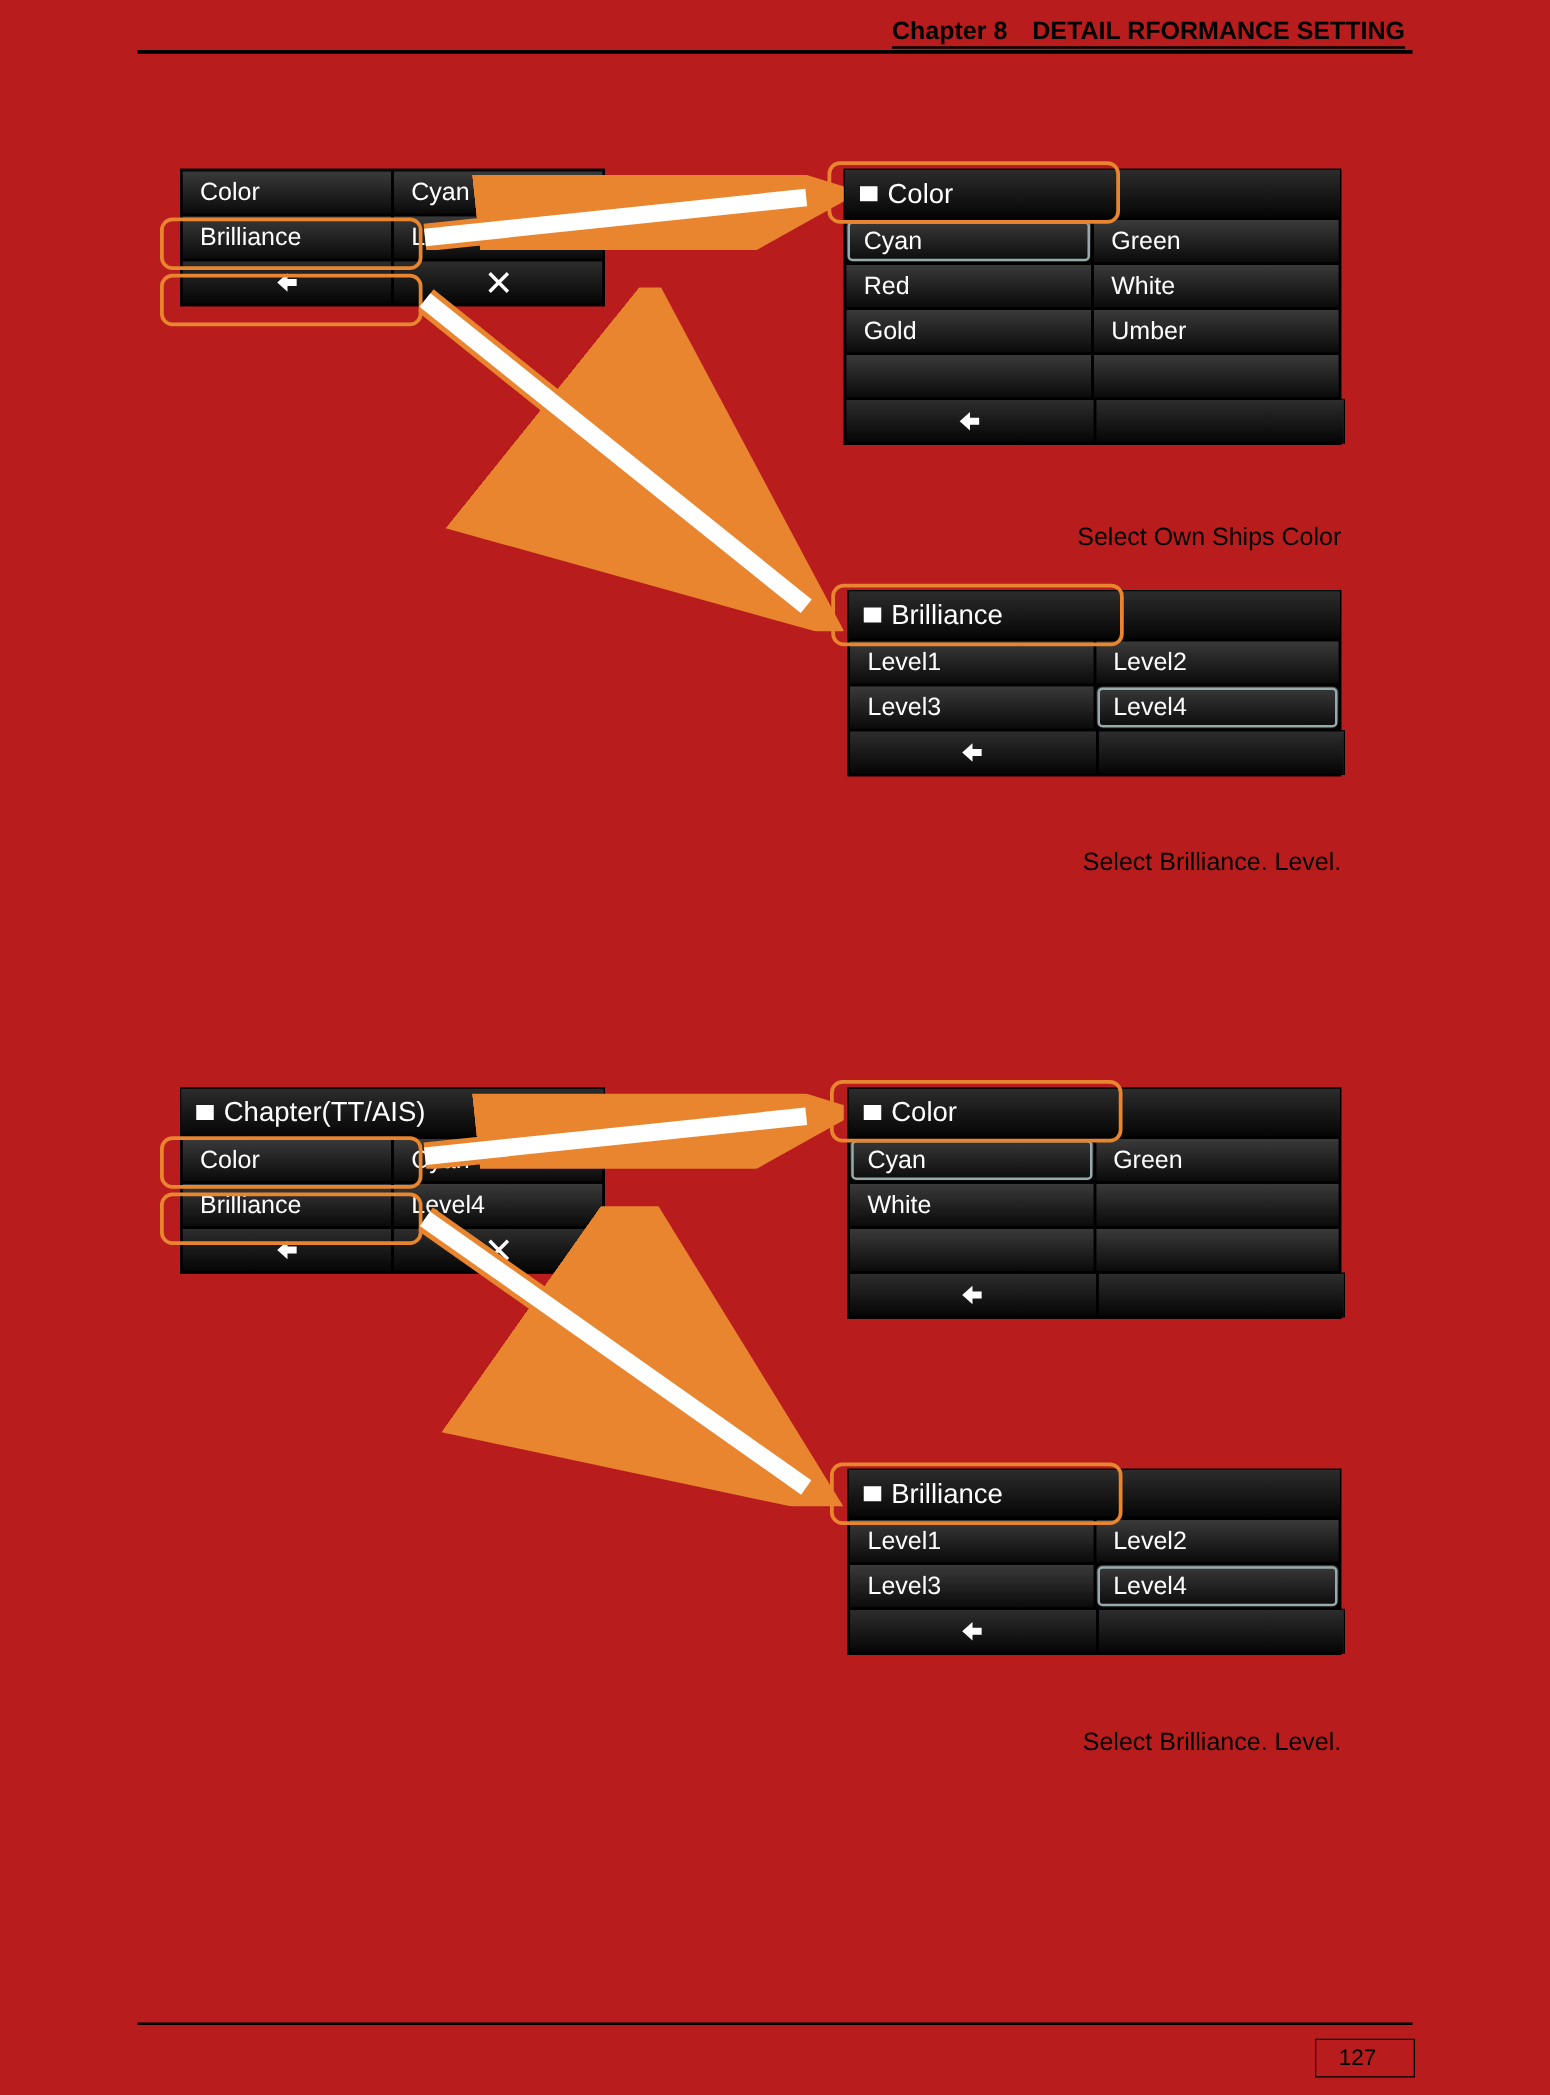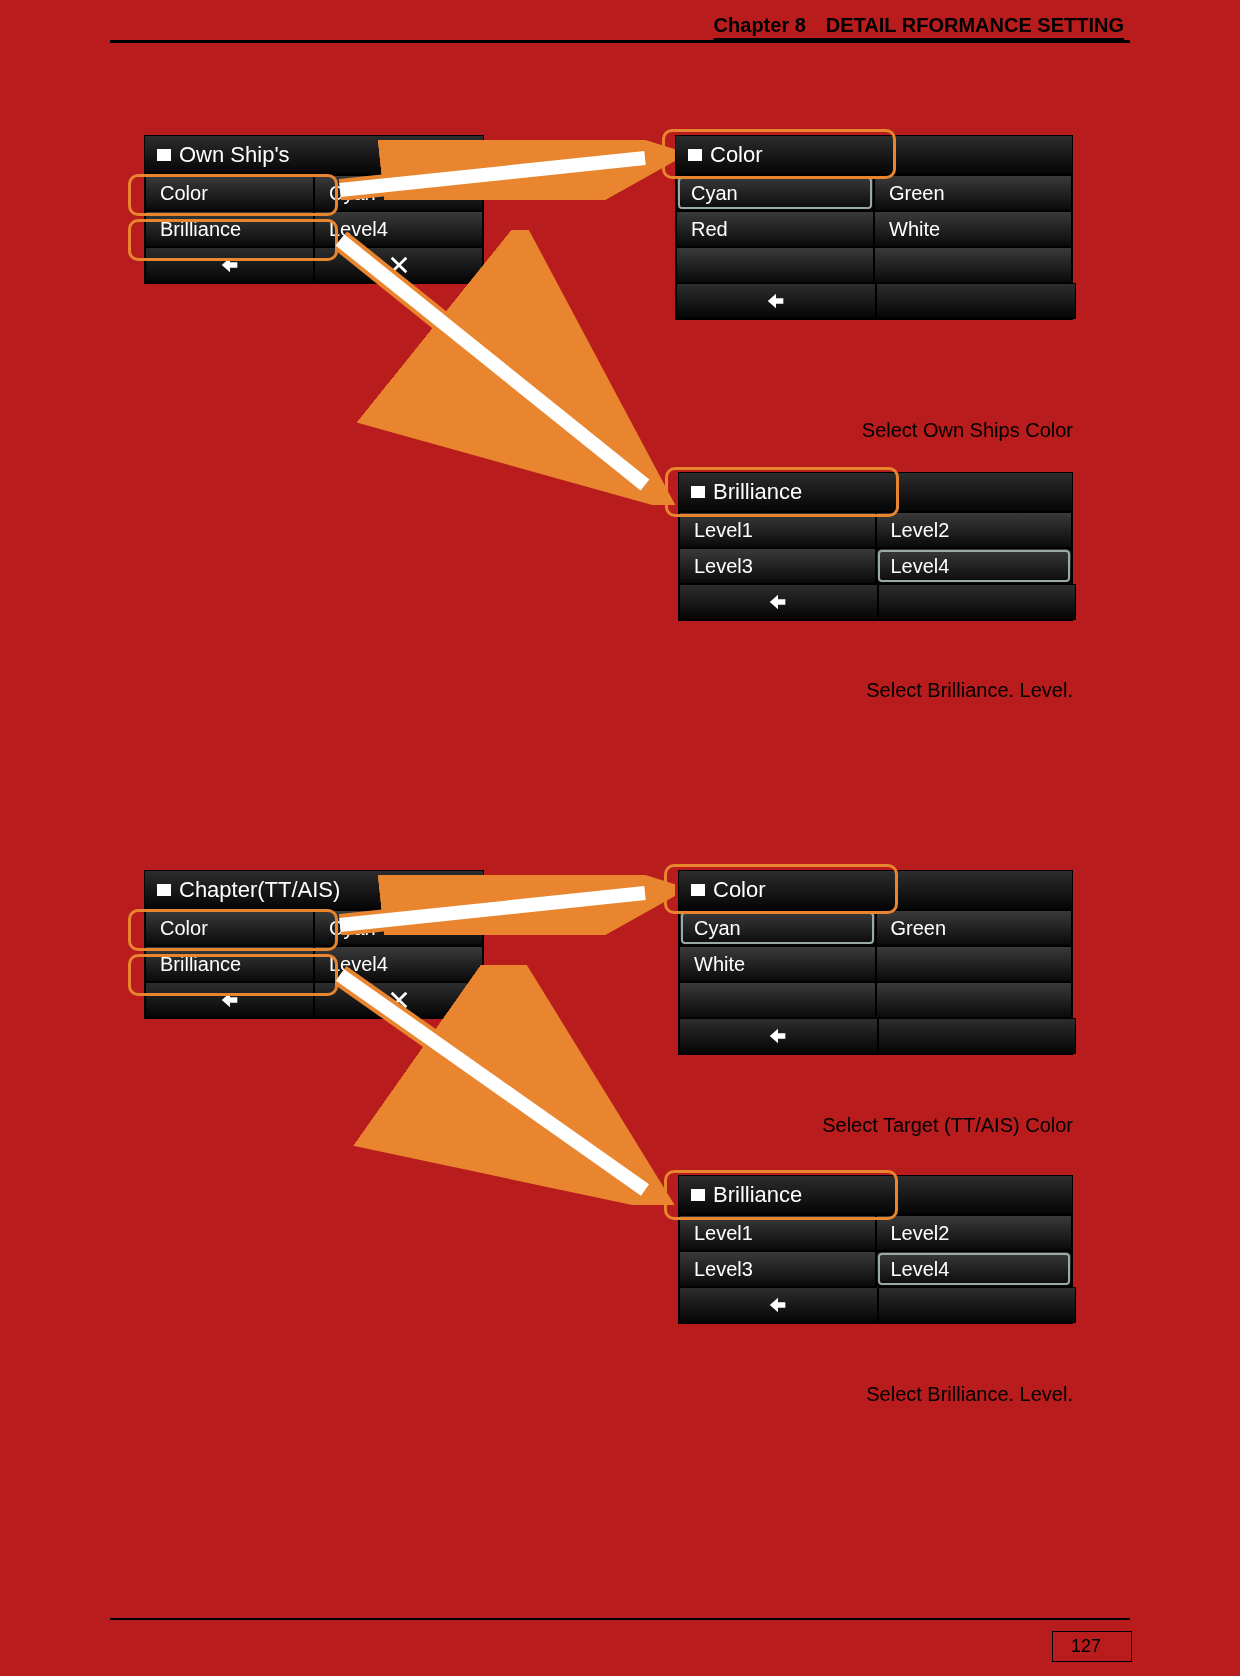--- a/index.html
+++ b/index.html
@@ -140,24 +140,20 @@
 </style>
 </head>
 <body>
 
 <div class="page">
 
   <div class="header-text">Chapter 8 DETAIL RFORMANCE SETTING</div>
   <div class="header-line"></div>
 
   <div class="menu" style="left:144px; top:135px; width:340px;">
-    <div class="menu-title">
-      <span class="flag"></span>
-      <span>Own Ship's</span>
-    </div>
     <div class="row2">
       <div class="cell">Color</div>
       <div class="cell">Cyan</div>
     </div>
     <div class="row2">
       <div class="cell">Brilliance</div>
       <div class="cell">Level4</div>
     </div>
     <div class="bottom-bar">
       <div class="bbtn">
@@ -182,20 +178,24 @@
     </div>
     <div class="row2">
       <div class="cell selected">Cyan</div>
       <div class="cell">Green</div>
     </div>
     <div class="row2">
       <div class="cell">Red</div>
       <div class="cell">White</div>
     </div>
     <div class="row2">
+      <div class="cell">Gold</div>
+      <div class="cell">Umber</div>
+    </div>
+    <div class="row2">
       <div class="cell empty">.</div>
       <div class="cell empty">.</div>
     </div>
     <div class="bottom-bar">
       <div class="bbtn" style="flex:0 0 50%;">
         <svg viewBox="0 0 24 24">
             <path d="M12 4v5h8v6h-8v5l-9-8z"></path>
           </svg>
       </div>
       <div class="bbtn" style="flex:0 0 50%; color:transparent;">.</div>
@@ -278,21 +278,20 @@
     <div class="bottom-bar">
       <div class="bbtn" style="flex:0 0 50%;">
         <svg viewBox="0 0 24 24">
             <path d="M12 4v5h8v6h-8v5l-9-8z"></path>
           </svg>
       </div>
       <div class="bbtn" style="flex:0 0 50%; color:transparent;">.</div>
     </div>
   </div>
   <div class="hl" style="left:664px; top:864px; width:234px; height:50px;"></div>
-  <div class="caption" style="left:678px; top:1114px; width:395px;">Select Target (TT/AIS) Color</div>
 
   <div class="menu" style="left:678px; top:1175px; width:395px;">
     <div class="menu-title">
       <span class="flag"></span>
       <span>Brilliance</span>
     </div>
     <div class="row2">
       <div class="cell">Level1</div>
       <div class="cell">Level2</div>
     </div>

